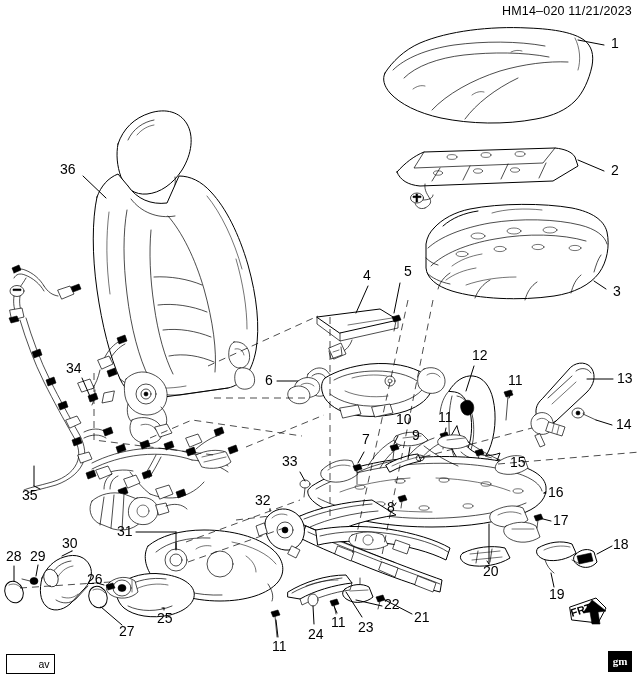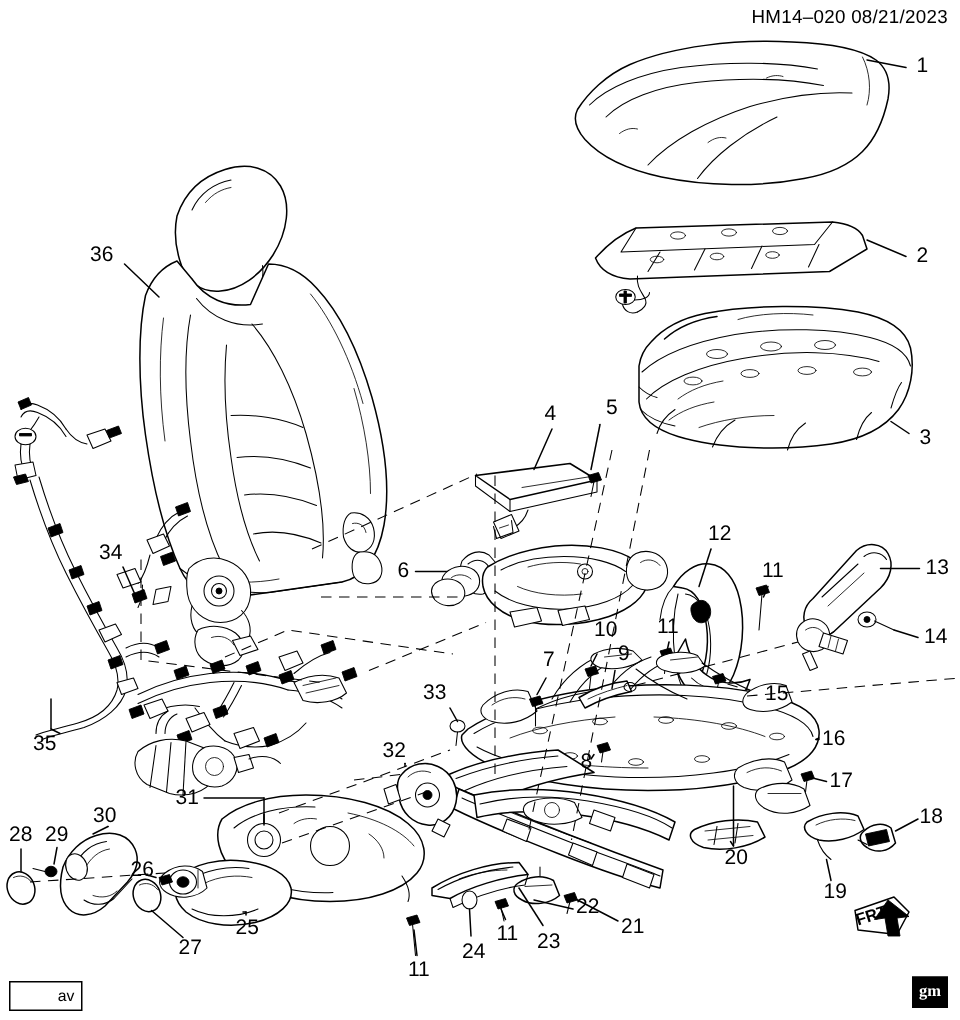--- a/index.html
+++ b/index.html
@@ -85,21 +85,21 @@
     font-size: 11px;
     font-weight: bold;
     fill: #000;
   }
 </style>
 </head>
 <body>
 
 <div id="sheet">
 
-  <div id="header-text">HM14–020  08/21/2023</div>
+  <div id="header-text">HM14–020  11/21/2023</div>
 
   <svg id="art" viewBox="0 0 640 680">
 
     <g>
       <path class="fillw" d="M385 73 C392 62 404 50 420 43 C448 31 490 26 528 28 C556 29 574 33 584 40
         C592 46 594 55 592 66 C589 80 583 93 575 101 C566 110 553 116 536 119
         C505 125 470 124 441 118 C418 113 400 104 390 93 C384 86 382 79 385 73 Z"></path>
       <path class="ln-thin" d="M393 70 C405 58 427 49 454 45 C484 41 518 41 545 46"></path>
       <path class="ln-thin" d="M404 78 C416 66 438 58 464 55 C492 52 523 52 549 57"></path>
       <path class="ln-thin" d="M432 110 C447 94 472 80 500 71 C524 64 548 61 568 62"></path>

